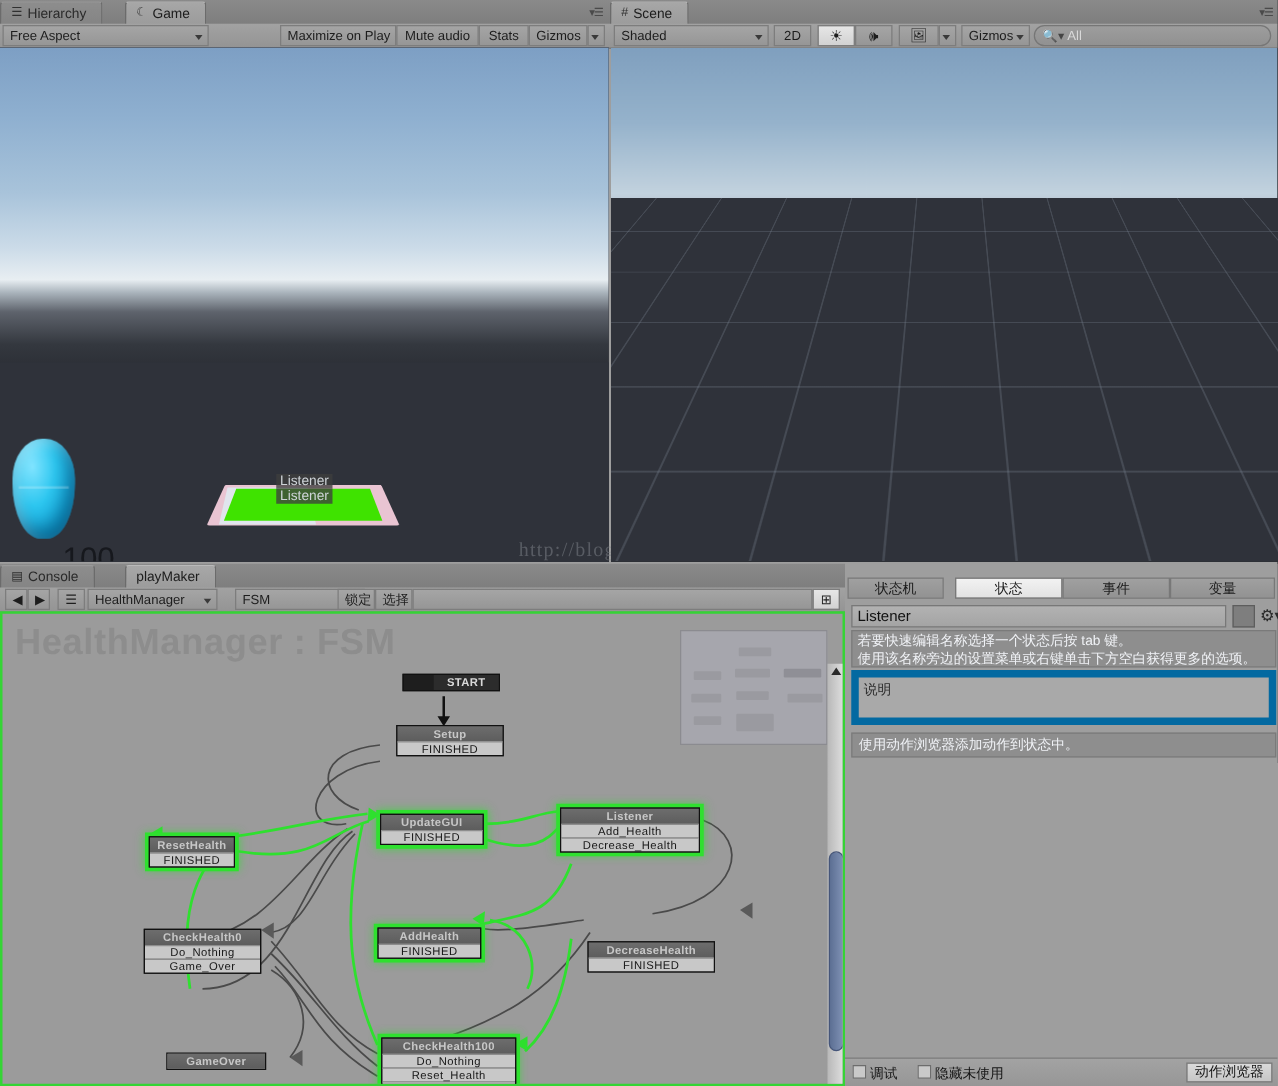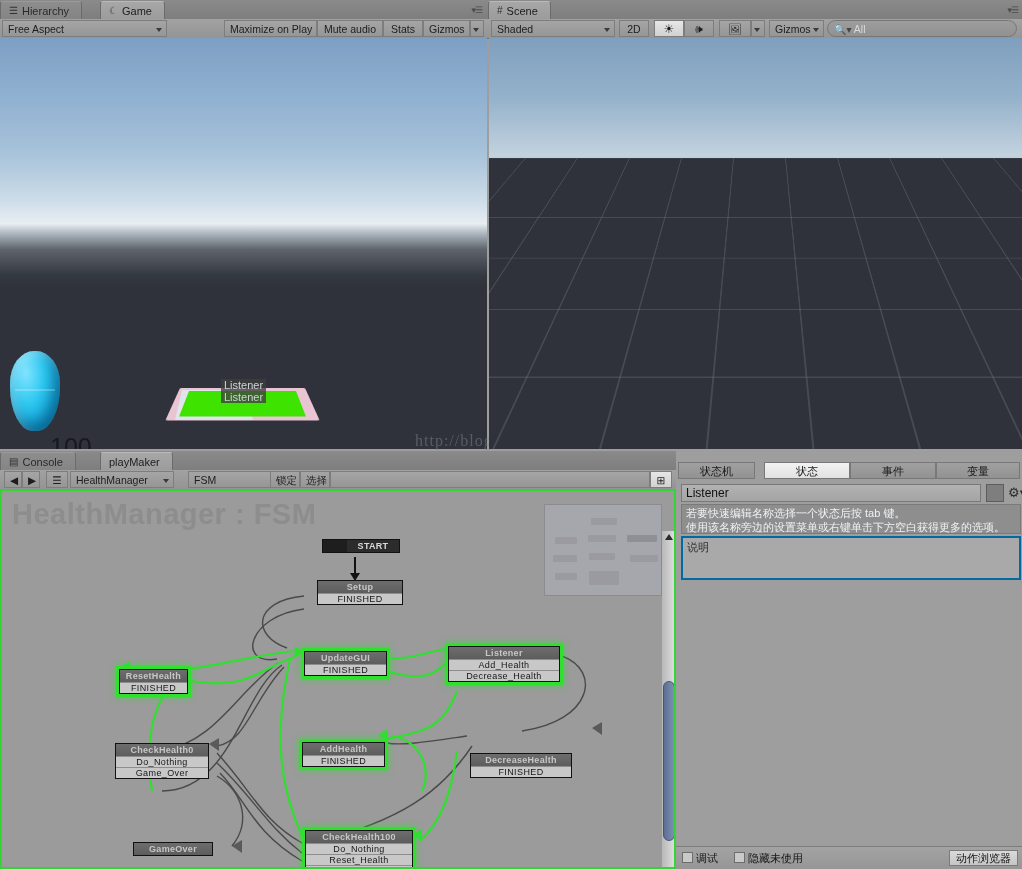--- a/index.html
+++ b/index.html
@@ -104,21 +104,21 @@
      background:linear-gradient(#b2b2b2,#a4a4a4);border:1px solid #787878;font-size:12px;
      color:#101010;padding-left:4px;line-height:17px;}
   #colorSwatch{position:absolute;left:310px;top:33px;width:18px;height:18px;background:#7e7e7e;
      border:1px solid #5d5d5d;box-sizing:border-box;}
   #gearBtn{position:absolute;left:332px;top:33px;width:14px;height:18px;color:#2a2a2a;font-size:13px;
      line-height:18px;}
   #hintBox{position:absolute;left:5px;top:53px;width:340px;height:30px;background:#8e8e8e;
      border:1px solid #7a7a7a;box-sizing:border-box;color:#f0f2f6;font-size:11px;
      padding:1px 4px;line-height:14px;}
   #descBox{position:absolute;left:5px;top:85px;width:340px;height:44px;background:#a9a9a9;
-     border:2px solid #0369a1;box-sizing:border-box;color:#2c2c2c;font-size:11px;padding:2px 4px;}
+     border:6px solid #0369a1;box-sizing:border-box;color:#2c2c2c;font-size:11px;padding:2px 4px;}
   #actionHint{position:absolute;left:5px;top:135px;width:340px;height:20px;background:#8e8e8e;
      border:1px solid #7a7a7a;box-sizing:border-box;color:#f0f2f6;font-size:11px;
      padding:2px 5px;line-height:15px;}
   #footer{position:absolute;left:0;bottom:0;width:346px;height:22px;
      background:linear-gradient(#a3a3a3,#969696);border-top:1px solid #7c7c7c;}
   .cbx{position:absolute;width:11px;height:11px;background:#c9c9c9;border:1px solid #6d6d6d;
      box-sizing:border-box;}
   .cbl{position:absolute;font-size:11px;color:#141414;}
   #browserBtn{position:absolute;right:4px;top:3px;height:16px;line-height:15px;font-size:11px;
      color:#121212;background:linear-gradient(#dadada,#c6c6c6);border:1px solid #7b7b7b;
@@ -346,20 +346,21 @@
     <div id="colorSwatch"></div>
     <div id="gearBtn">⚙▾</div>
 
     <div id="hintBox">
       <div>若要快速编辑名称选择一个状态后按 tab 键。</div>
       <div>使用该名称旁边的设置菜单或右键单击下方空白获得更多的选项。</div>
     </div>
 
     <div id="descBox">说明</div>
 
+    <div id="actionHint">使用动作浏览器添加动作到状态中。</div>
 
     <div id="footer">
       <div class="cbx" style="left:6px;top:5px;"></div>
       <div class="cbl" style="left:20px;top:4px;">调试</div>
       <div class="cbx" style="left:58px;top:5px;"></div>
       <div class="cbl" style="left:72px;top:4px;">隐藏未使用</div>
       <div id="browserBtn">动作浏览器</div>
     </div>
   </div>
 

